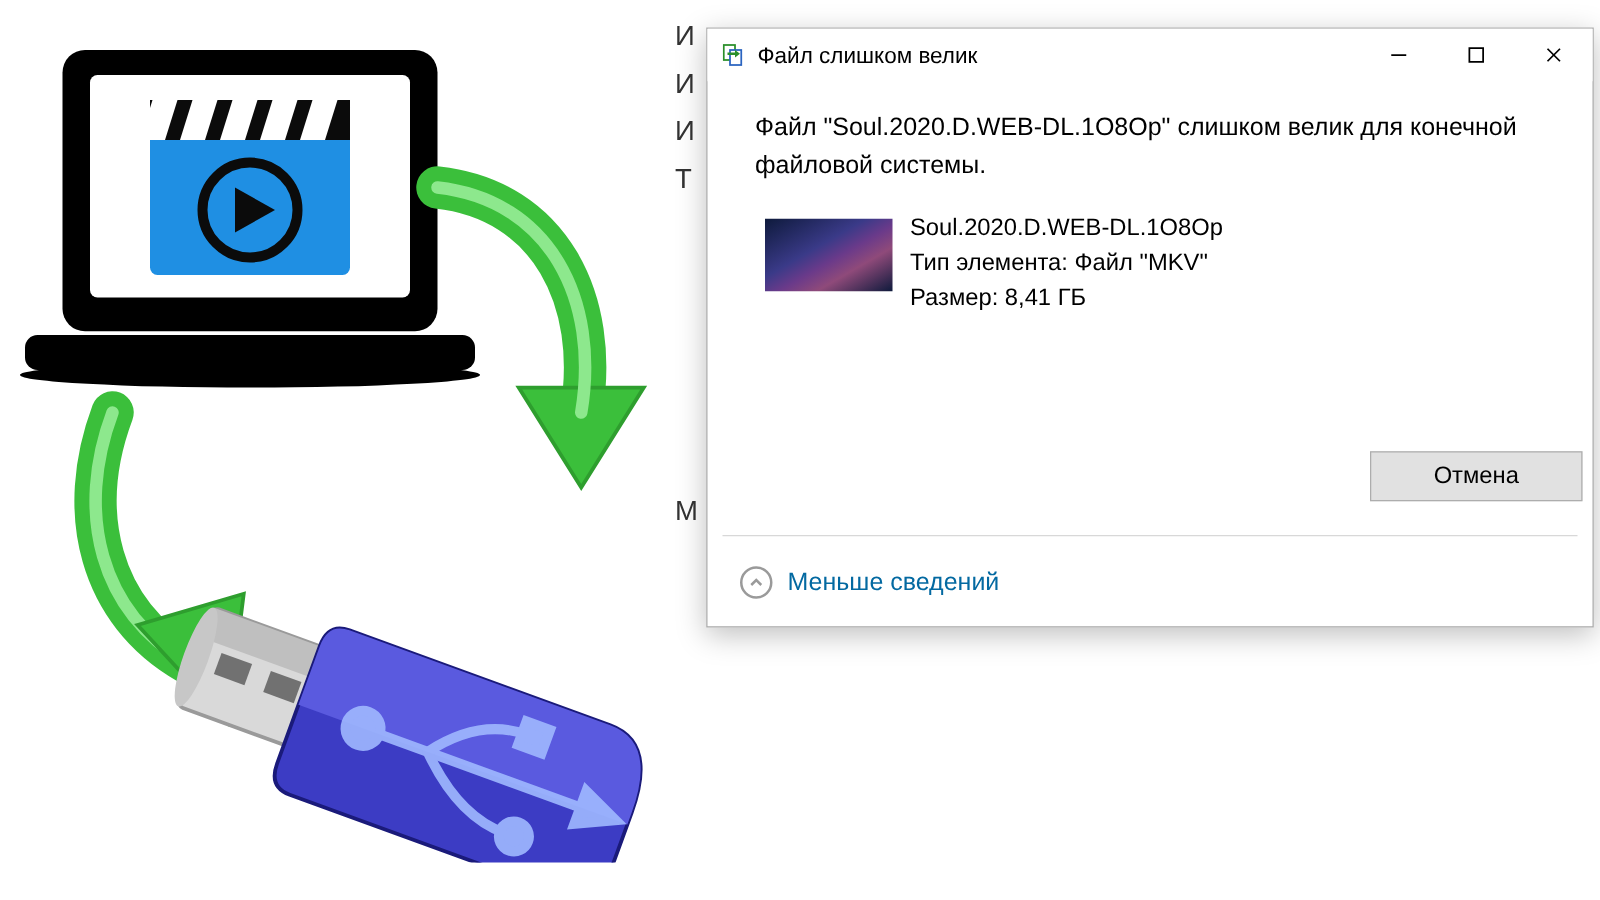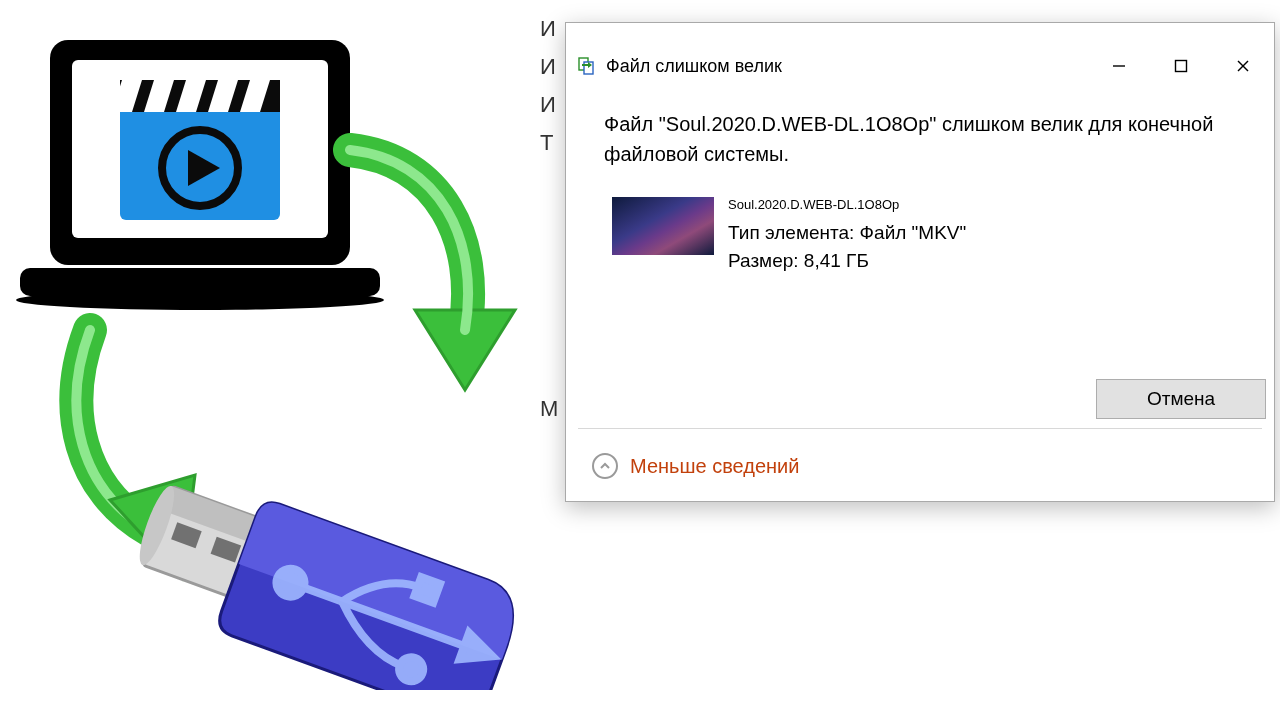--- a/index.html
+++ b/index.html
@@ -42,21 +42,20 @@
     box-shadow: 0 6px 22px rgba(0,0,0,0.25);
     display: flex;
     flex-direction: column;
   }
   .titlebar {
     height: 42px;
     display: flex;
     align-items: center;
     padding: 0 0 0 12px;
     background: #ffffff;
-    margin-top: 22px;
   }
   .titlebar-icon {
     width: 18px;
     height: 18px;
     margin-right: 10px;
   }
   .titlebar-title {
     font-size: 18px;
     color: #000;
     flex: 1;
@@ -95,26 +94,26 @@
     height: 58px;
     margin-top: 6px;
     margin-right: 14px;
     background: linear-gradient(150deg, #0e1a3c 0%, #3a3a88 40%, #6a3a8a 55%, #8f4a7a 70%, #0e1a3c 100%);
   }
   .file-meta {
     font-size: 19px;
     line-height: 28px;
     color: #000;
   }
-  .file-name { font-size: 13px; }
+  .file-name { font-size: 19px; }
 
   .btn-row {
     position: absolute;
     right: 0;
-    bottom: 82px;
+    bottom: 100px;
     padding-right: 8px;
   }
   .btn {
     min-width: 170px;
     height: 40px;
     background: #e1e1e1;
     border: 1px solid #adadad;
     font-size: 19px;
     color: #000;
     padding: 0 24px;
@@ -129,21 +128,21 @@
     background: #d8d8d8;
   }
 
   .less-details {
     position: absolute;
     left: 26px;
     bottom: 22px;
     display: flex;
     align-items: center;
     font-size: 20px;
-    color: #c2410c;
+    color: #0369a1;
     cursor: pointer;
   }
   .chevron-circle {
     width: 26px;
     height: 26px;
     border: 2px solid #9a9a9a;
     border-radius: 50%;
     margin-right: 12px;
     display: flex;
     align-items: center;

